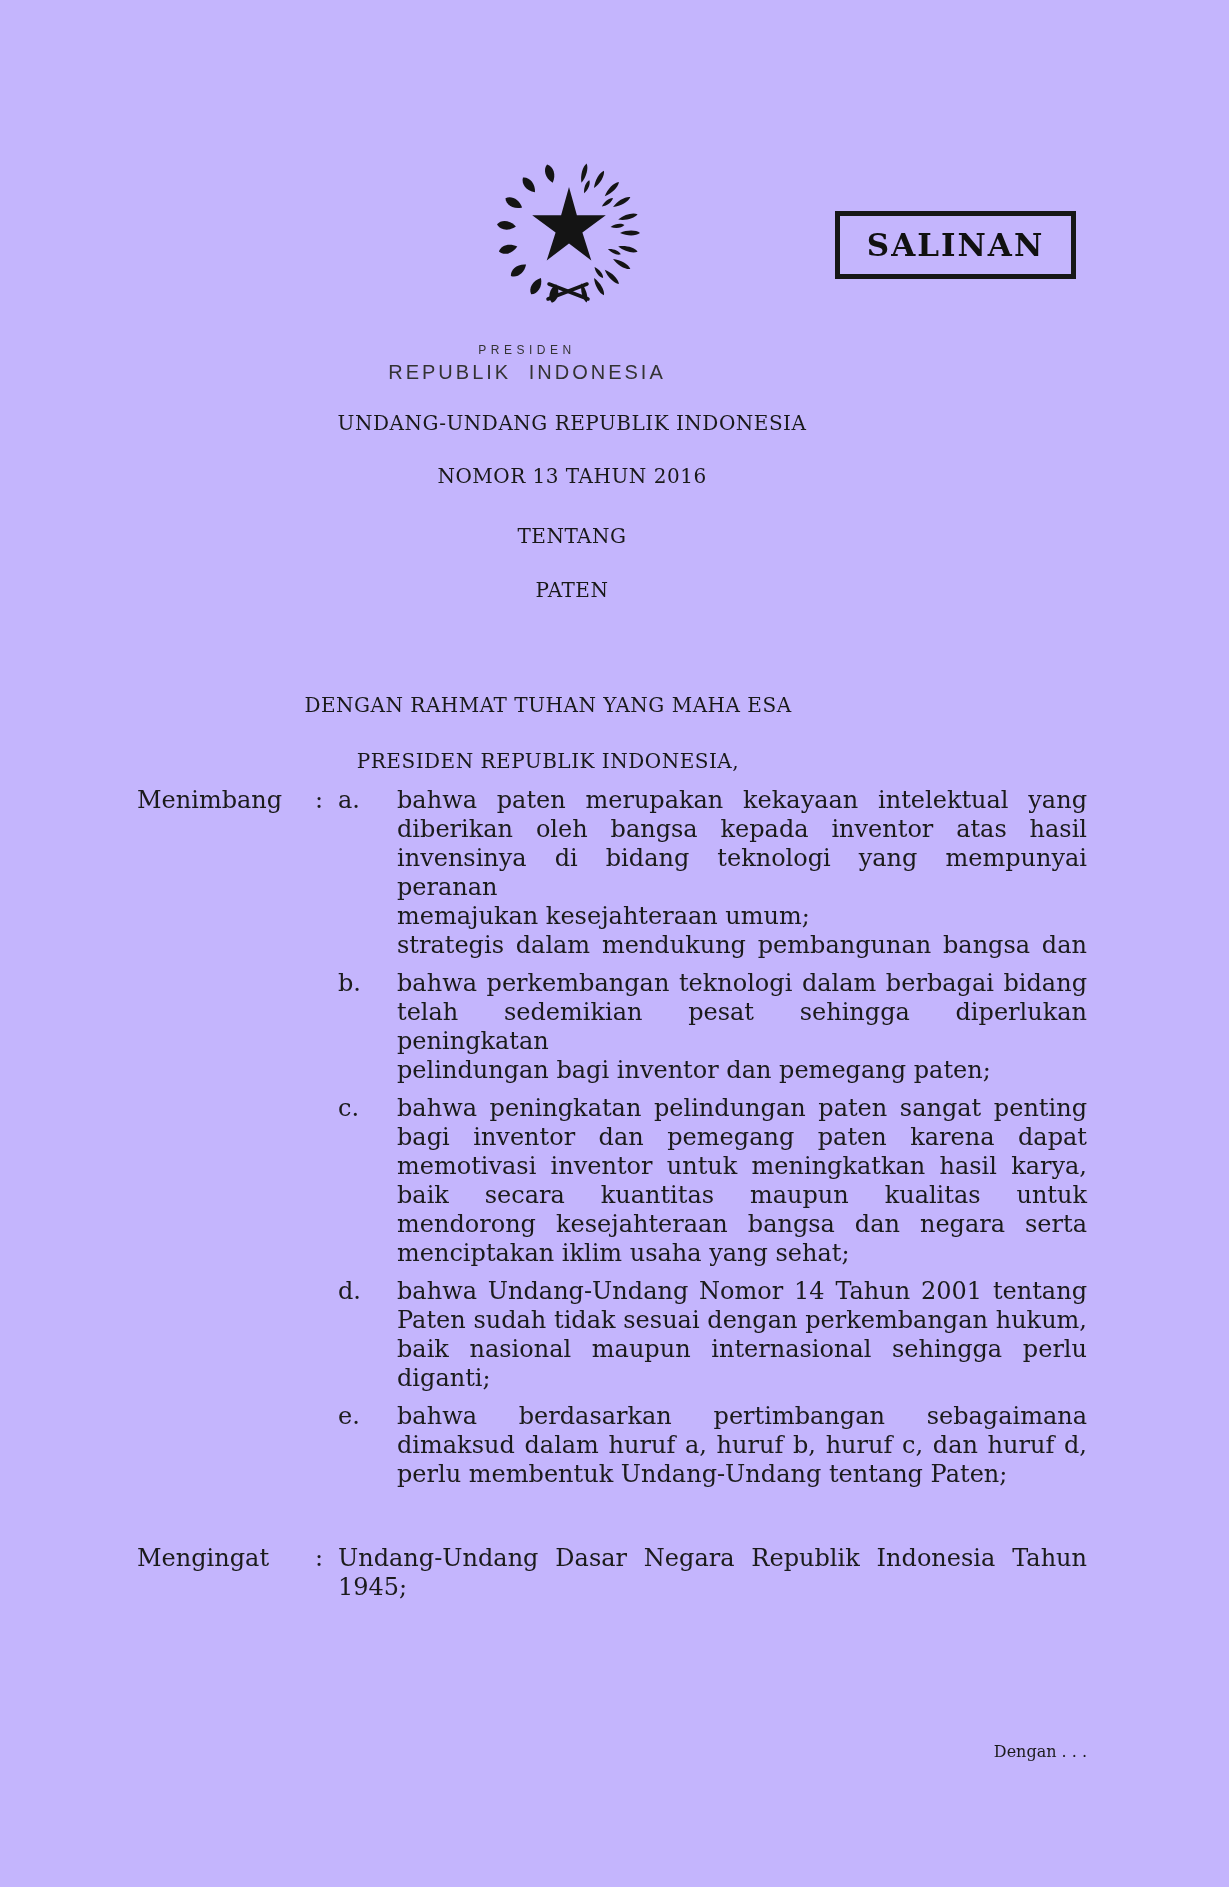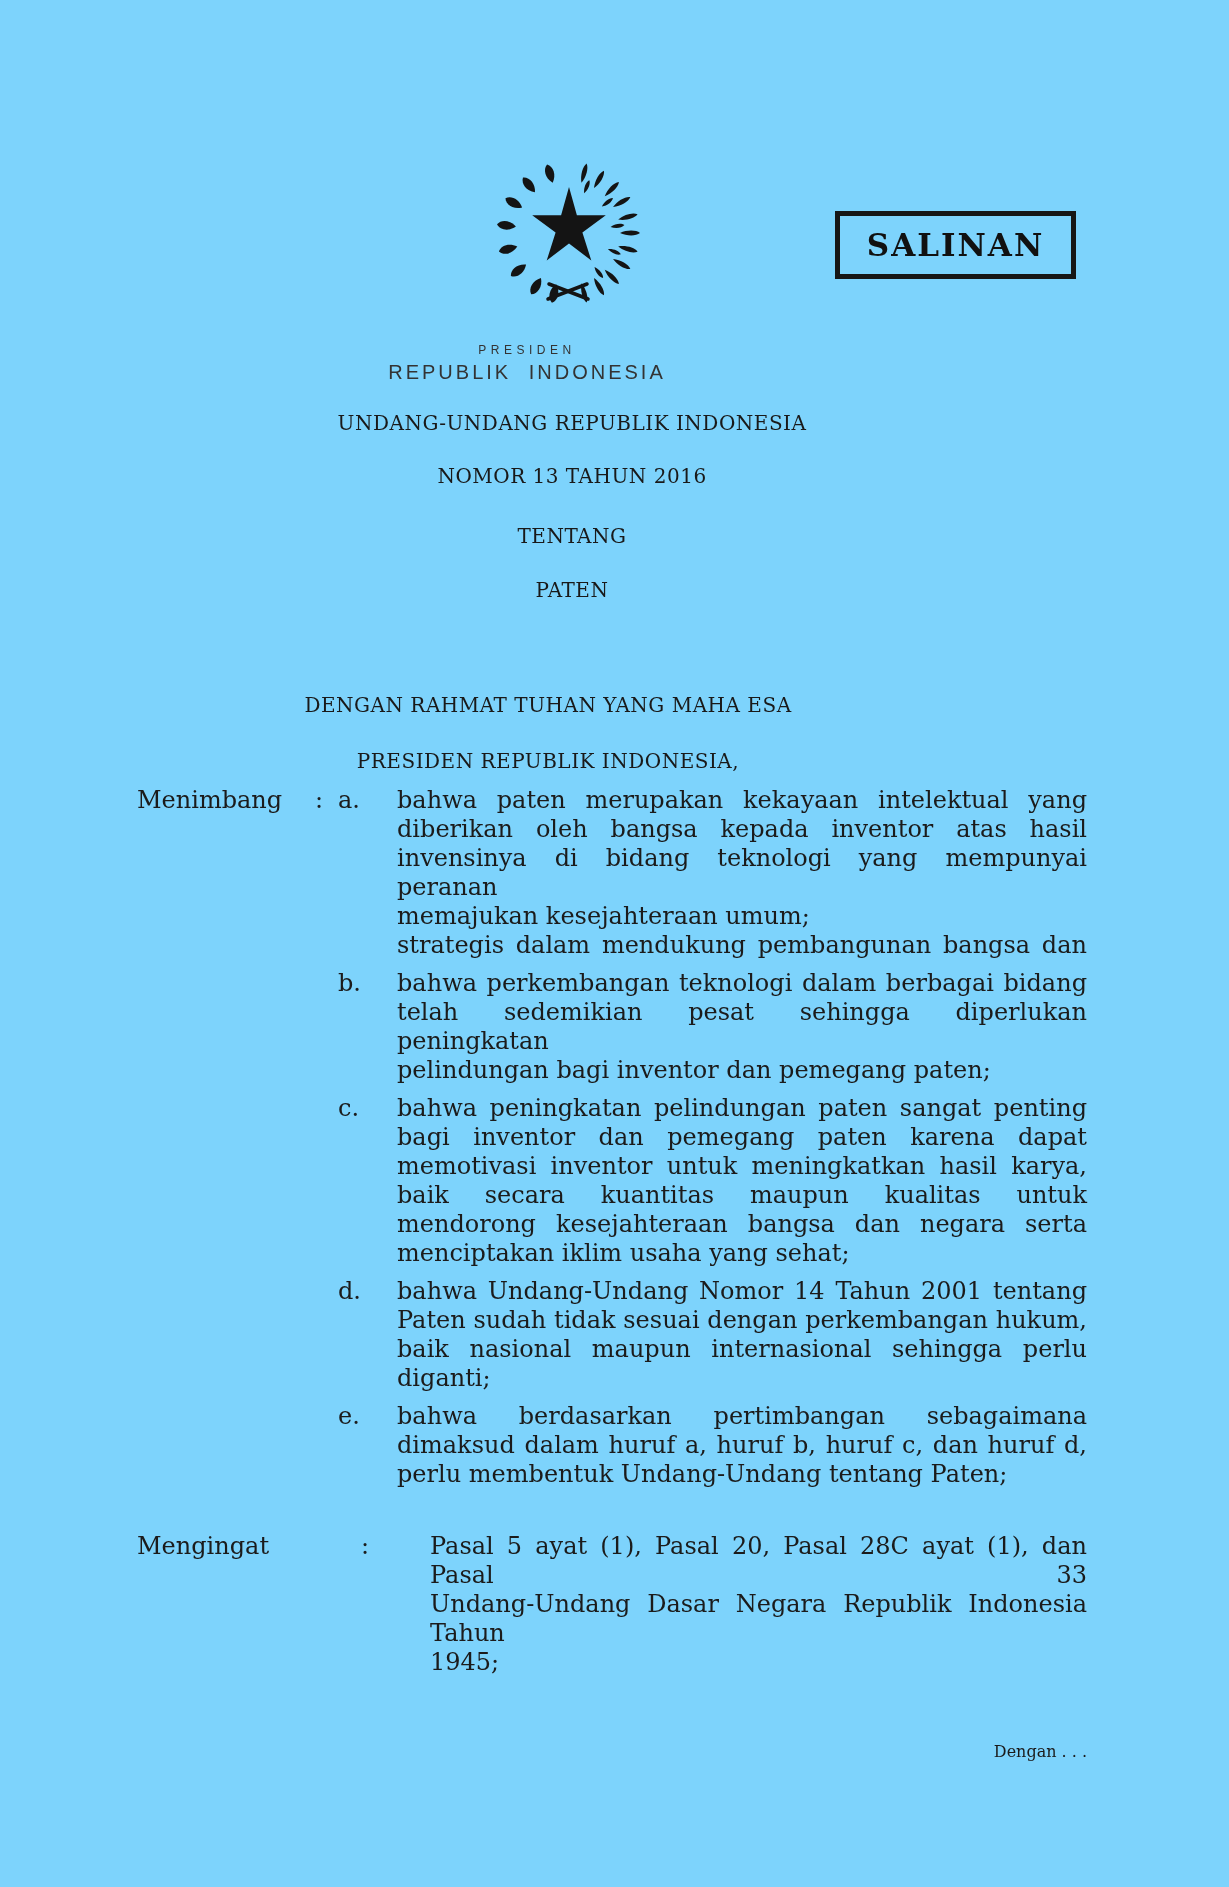--- a/index.html
+++ b/index.html
@@ -1,20 +1,20 @@
 <!DOCTYPE html>
 <html><head>
 <meta charset="utf-8">
 <style>
   html,body{margin:0;padding:0;background:#e8e8e6;}
   .page{
     position:relative;
     width:1229px;height:1887px;
     margin:0 auto;
-    background:#7dd3fc;
+    background:#c4b5fd;
     font-family:"DejaVu Serif", serif;
     color:#1b1b1b;
     overflow:hidden;
   }
 
   
   .emblem{position:absolute;left:492px;top:156px;width:152px;height:156px;}
 
   
   .stamp{
@@ -49,21 +49,21 @@
   .preamble{
     position:absolute;left:128px;top:692px;width:840px;
     text-align:center;font-size:20px;color:#191919;letter-spacing:0.5px;
   }
   .preamble .pl{line-height:26px;}
   .preamble .pl:nth-child(2){margin-top:30px;}
 
   
   .sections{position:absolute;left:137px;top:786px;width:950px;font-size:24px;line-height:29px;}
   .section{display:flex;align-items:flex-start;}
-  .section.mengingat{margin-top:43px;gap:46px;}
+  .section.mengingat{margin-top:55px;}
   .sec-label{width:178px;flex:none;}
   .sec-colon{width:23px;flex:none;}
   .sec-items{flex:1;min-width:0;}
   .c-item{display:flex;align-items:flex-start;margin-bottom:9px;}
   .c-item:last-child{margin-bottom:0;}
   .c-letter{width:59px;flex:none;}
   .c-text{flex:1;min-width:0;}
   .jline{text-align:justify;text-align-last:justify;}
   .jline.last{text-align-last:left;}
 
@@ -203,21 +203,20 @@
         </div>
 
       </div>
     </div>
 
     <div class="section mengingat">
       <div class="sec-label">Mengingat</div>
       <div class="sec-colon">:</div>
       <div class="sec-items">
         <div class="c-text">
-            <div class="jline">Pasal 5 ayat (1), Pasal 20, Pasal 28C ayat (1), dan Pasal 33</div>
             <div class="jline">Undang-Undang Dasar Negara Republik Indonesia Tahun</div>
             <div class="jline last">1945;</div>
           </div>
       </div>
     </div>
 
   </div>
 
   <div class="catchword">Dengan . . .</div>
 

